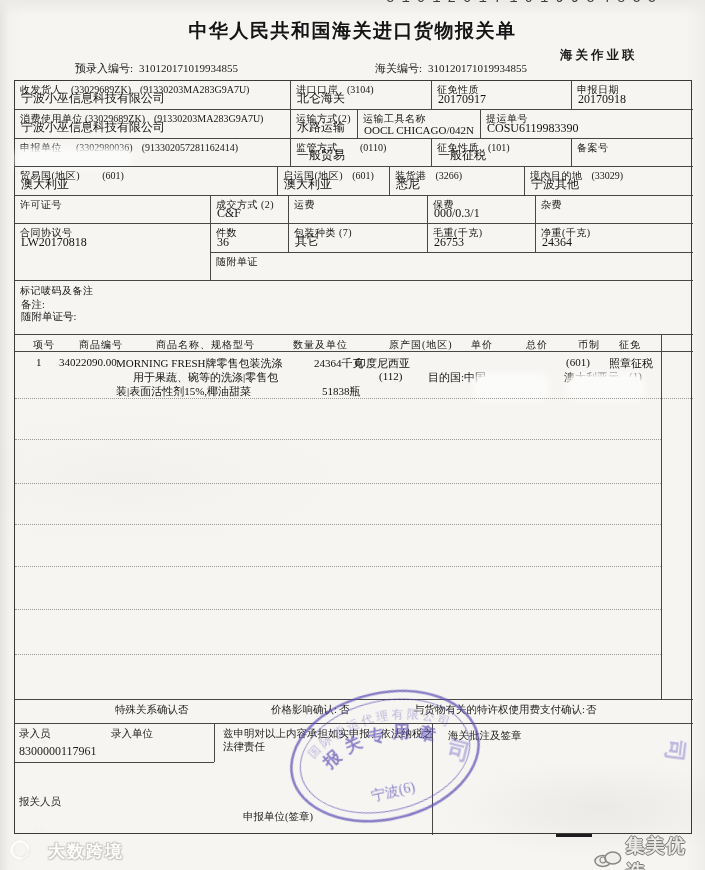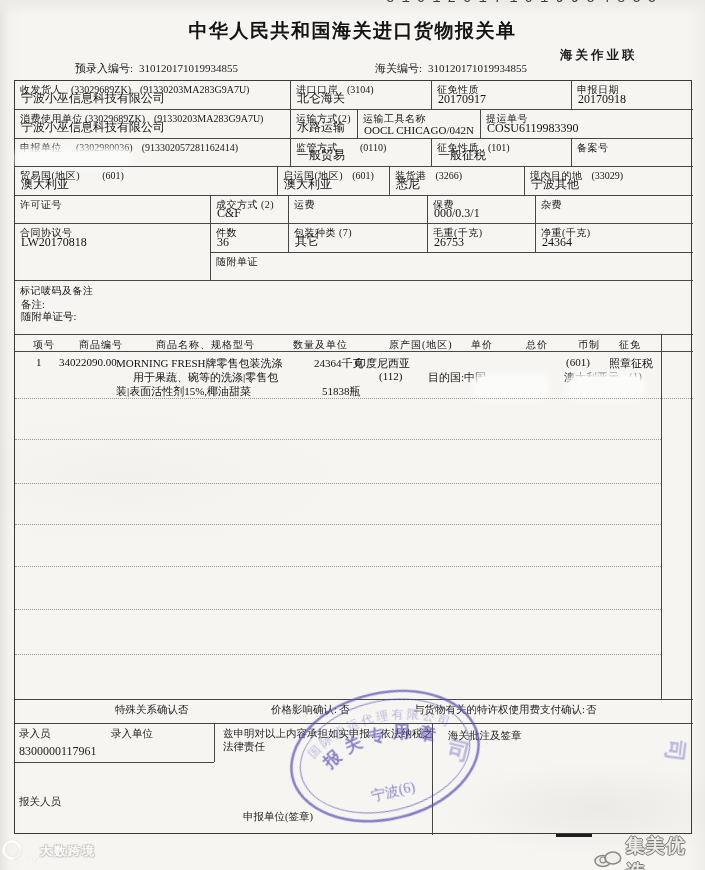--- a/index.html
+++ b/index.html
@@ -35,22 +35,22 @@
   .hline{position:absolute;height:1px;background:#474747;}
   .dotline{position:absolute;height:0;border-top:1px dotted #9a9a96;}
   .gh{position:absolute;top:3px;font-size:10px;letter-spacing:1px;color:#161616;white-space:nowrap;}
   .gi{position:absolute;font-size:11px;white-space:nowrap;color:#101010;}
   .blur-patch{position:absolute;background:#fbfbfa;border-radius:6px;box-shadow:0 0 6px 4px #fbfbfa;}
   .cfm{position:absolute;font-size:10.5px;white-space:nowrap;}
   .ft{position:absolute;font-size:10.5px;white-space:nowrap;}
   .stamp{position:absolute;left:273px;top:666px;}
   .stamp-frag{position:absolute;font-size:22px;color:#6a5cc2;opacity:.42;filter:blur(.6px);font-weight:700;}
   
-  .wm-left{position:absolute;left:2px;top:840px;display:flex;align-items:flex-end;gap:4px;
-    font-family:"Liberation Sans","DejaVu Sans",sans-serif;font-weight:700;font-size:12px;letter-spacing:2px;
+  .wm-left{position:absolute;left:10px;top:840px;display:flex;align-items:flex-start;gap:4px;
+    font-family:"Liberation Sans","DejaVu Sans",sans-serif;font-weight:700;font-size:17px;letter-spacing:2px;
     color:#fdfdfc;text-shadow:1px 1px 1px #c8c6c2,-1px -1px 1px #c8c6c2,1px -1px 1px #cfcdc9,-1px 1px 1px #cfcdc9;}
   .wm-swirl{display:inline-block;width:14px;height:14px;border:3px solid #fcfcfb;border-radius:50%;
     border-right-color:transparent;transform:rotate(35deg);box-shadow:0 0 1px #c8c6c2, inset 0 0 1px #c8c6c2;}
   .wm-dot{display:inline-block;width:3px;height:3px;border-radius:50%;background:#fcfcfb;margin-top:-12px;box-shadow:0 0 1px #c8c6c2;}
   .wm-right{position:absolute;left:592px;top:833px;display:flex;align-items:center;gap:2px;
     font-family:"Liberation Sans","DejaVu Sans",sans-serif;font-weight:700;font-size:19px;letter-spacing:1px;
     color:#eceae7;text-shadow:1px 0 0 #7b7976,-1px 0 0 #7b7976,0 1px 0 #7b7976,0 -1px 0 #7b7976;}
   .wm-dash{position:absolute;left:556px;top:834px;width:36px;height:3px;background:#1d1d1d;}
 </style>
 </head>

